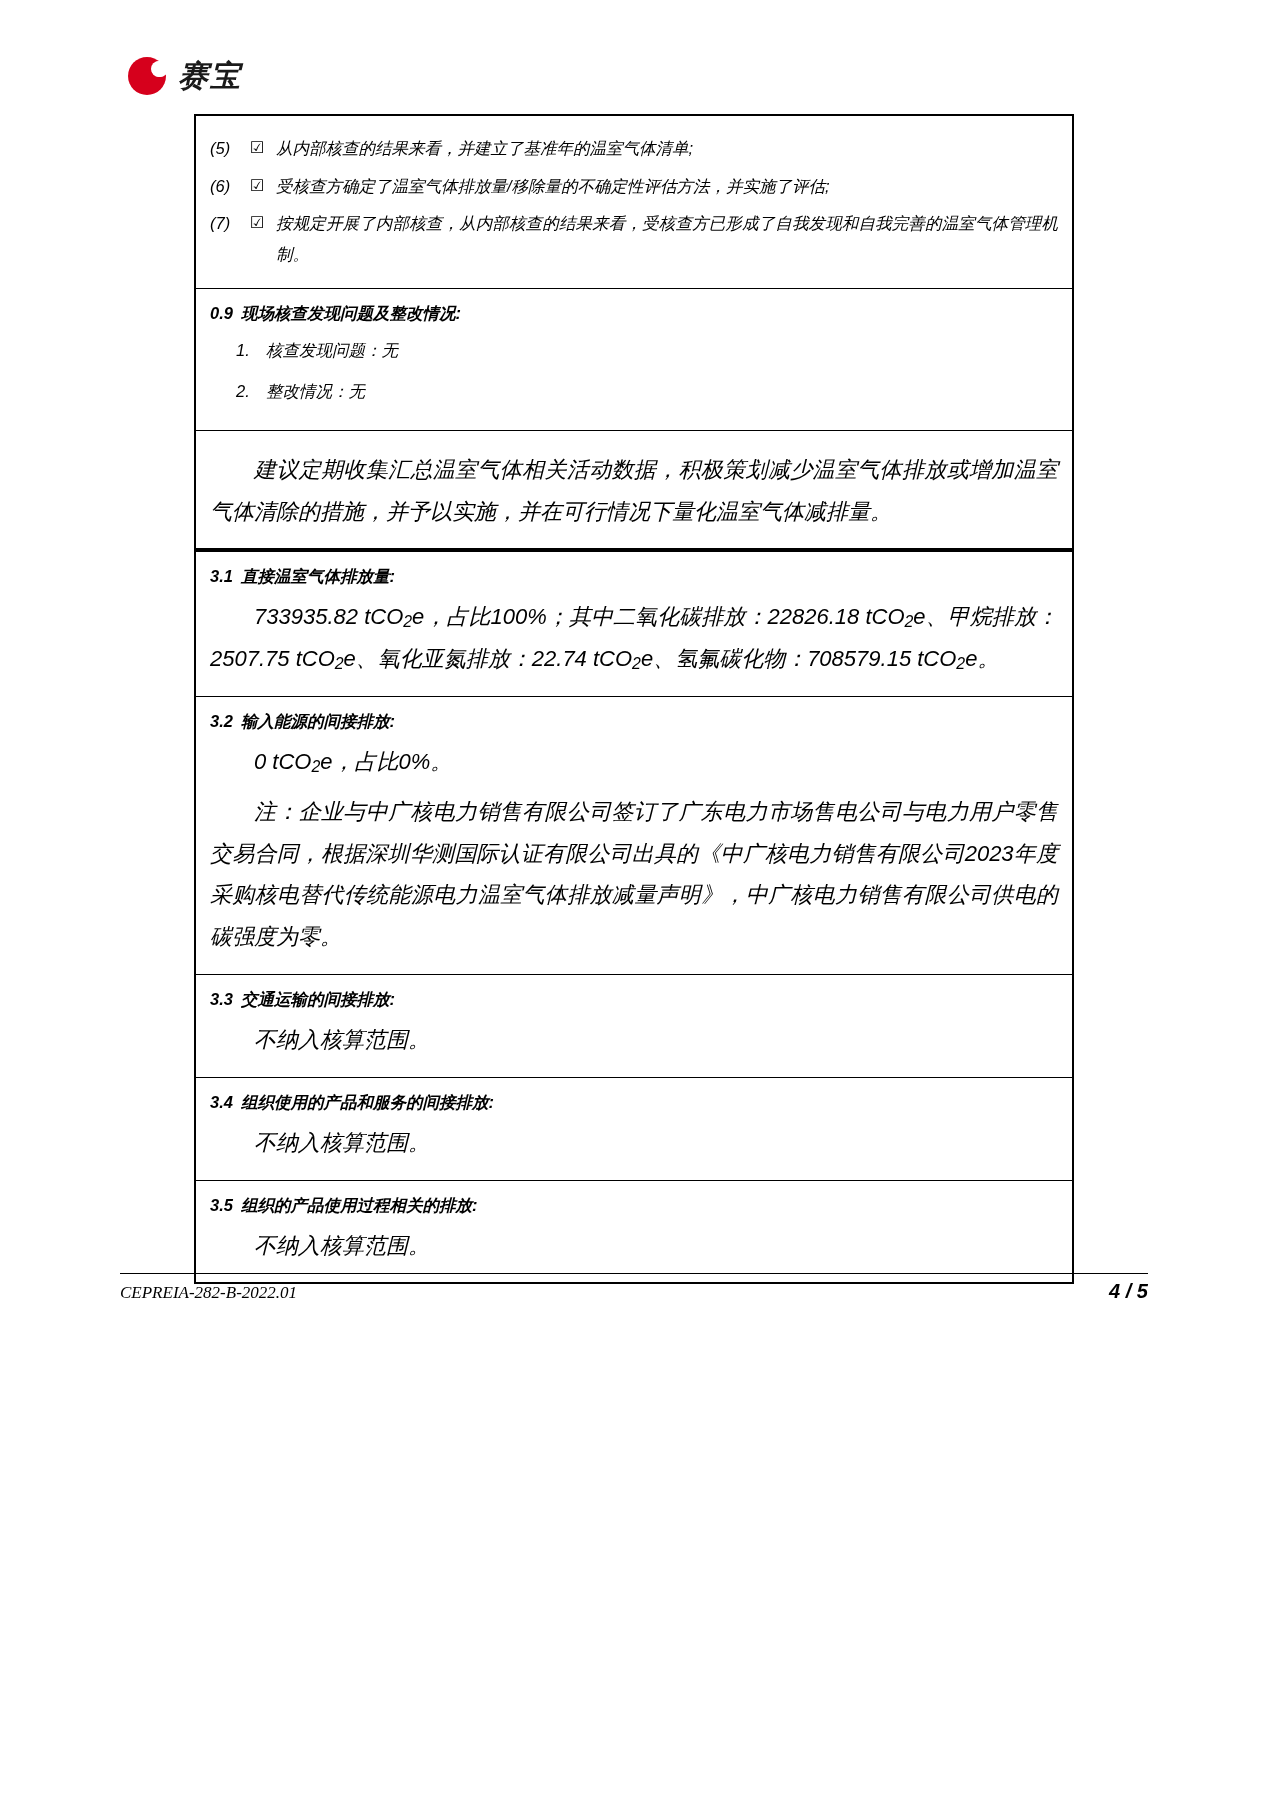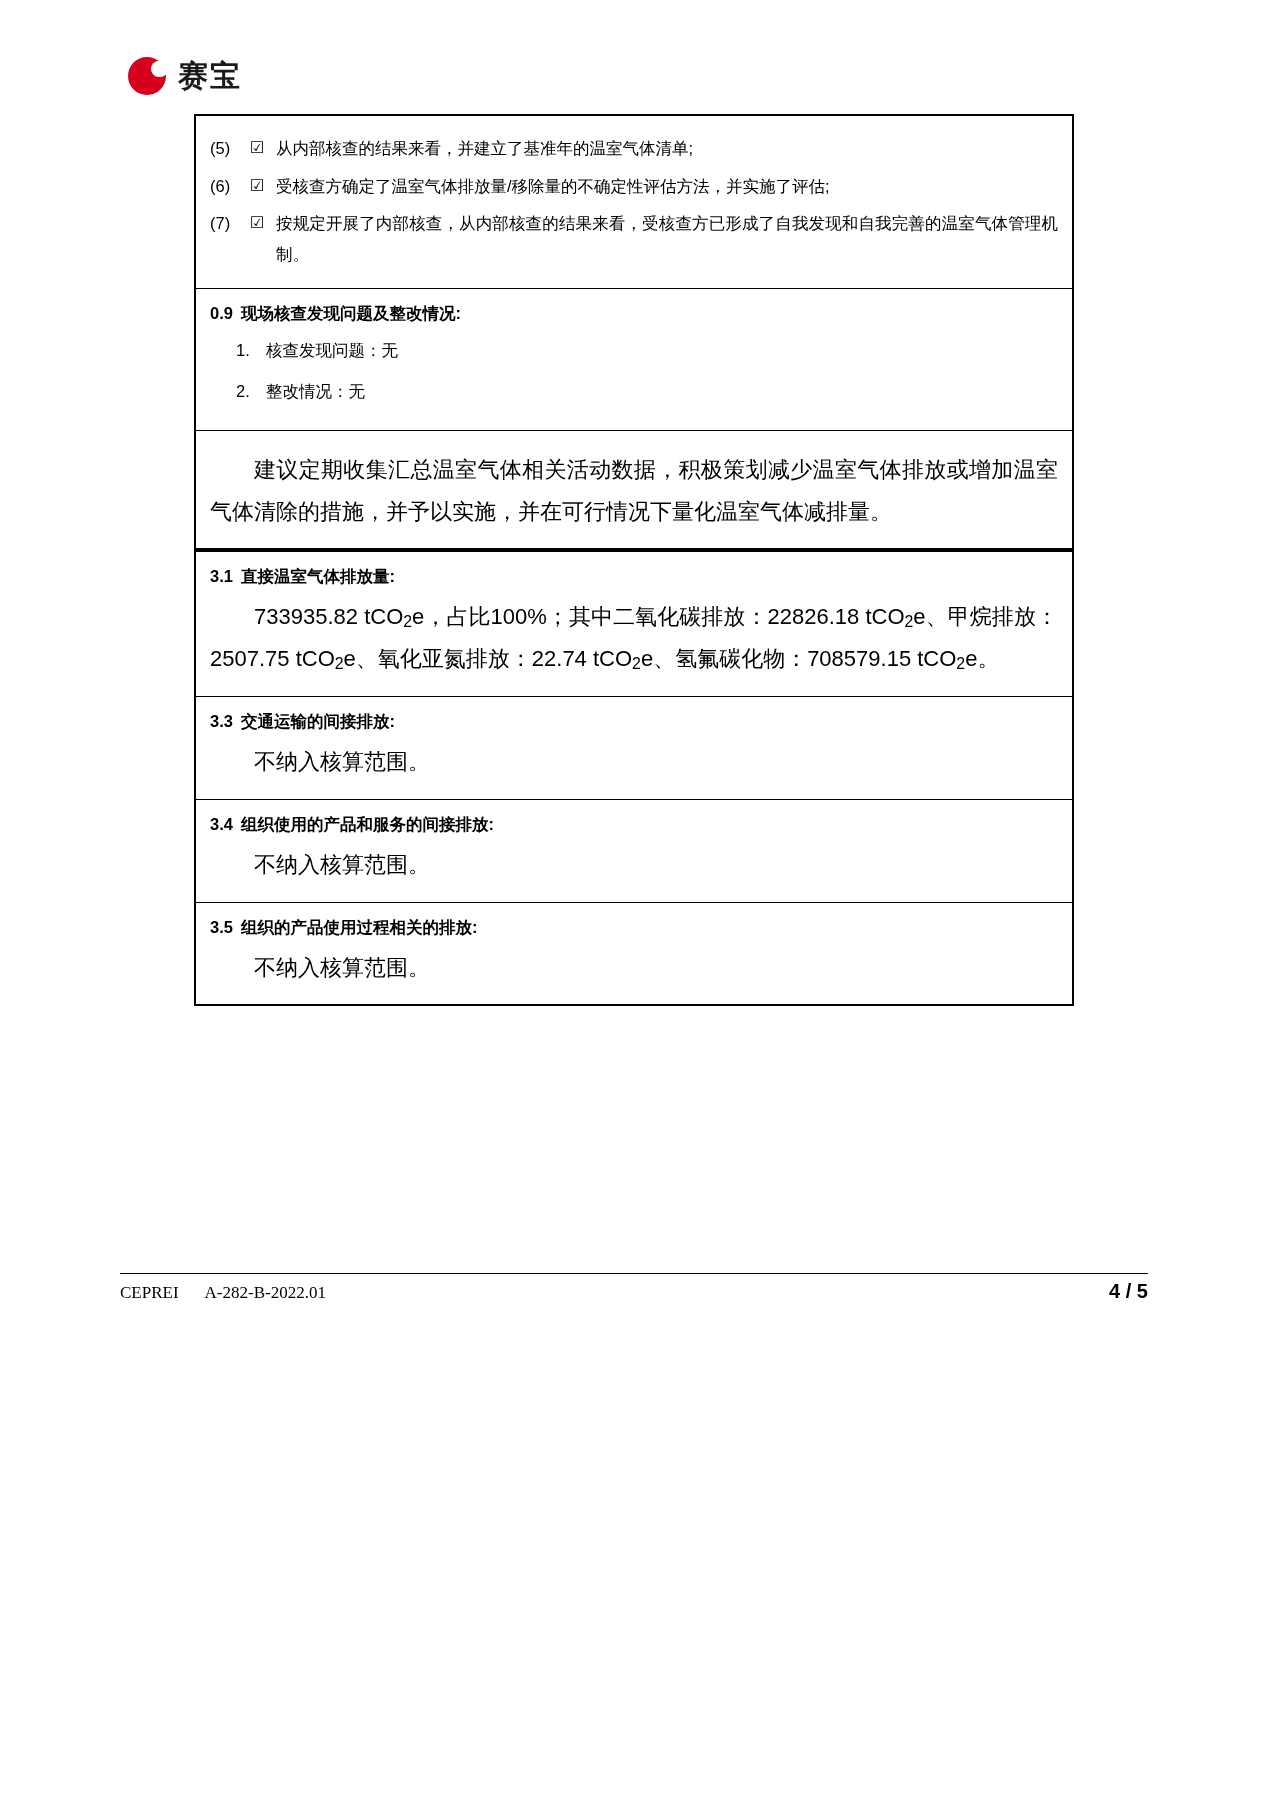--- a/index.html
+++ b/index.html
@@ -13,20 +13,21 @@
     font-family: "Liberation Sans", "DejaVu Sans", sans-serif;
     color: #000000;
     position: relative;
   }
   .page {
     position: relative;
     width: 1268px;
     height: 1353px;
     box-sizing: border-box;
     padding: 40px 120px 0 120px;
+    font-style: italic;
   }
 
   
   .logo-row {
     display: flex;
     align-items: center;
     height: 56px;
     margin-left: 8px;
     margin-top: 8px;
   }
@@ -163,21 +164,20 @@
     margin-bottom: 6px;
   }
   .footer-inner {
     display: flex;
     justify-content: space-between;
     align-items: baseline;
     font-family: "Liberation Serif", serif;
     font-size: 17px;
   }
   .footer-left span + span {
-    margin-left: 26px;
   }
   .footer-right {
     font-family: "Liberation Sans", sans-serif;
     font-weight: 700;
     font-size: 20px;
   }
 </style>
 </head>
 <body>
 
@@ -231,20 +231,27 @@
 
   <div class="box">
 
     <div class="row">
       <div class="sec-title">
         <span class="num">3.1</span><span>直接温室气体排放量:</span>
       </div>
       <div class="para">733935.82 tCO<sub>2</sub>e，占比100%；其中二氧化碳排放：22826.18 tCO<sub>2</sub>e、甲烷排放：2507.75 tCO<sub>2</sub>e、氧化亚氮排放：22.74 tCO<sub>2</sub>e、氢氟碳化物：708579.15 tCO<sub>2</sub>e。</div>
     </div>
 
+    <div class="row">
+      <div class="sec-title">
+        <span class="num">3.2</span><span>输入能源的间接排放:</span>
+      </div>
+      <div class="para">0 tCO<sub>2</sub>e，占比0%。</div>
+      <div class="para">注：企业与中广核电力销售有限公司签订了广东电力市场售电公司与电力用户零售交易合同，根据深圳华测国际认证有限公司出具的《中广核电力销售有限公司2023年度采购核电替代传统能源电力温室气体排放减量声明》，中广核电力销售有限公司供电的碳强度为零。</div>
+    </div>
 
     <div class="row">
       <div class="sec-title">
         <span class="num">3.3</span><span>交通运输的间接排放:</span>
       </div>
       <div class="para">不纳入核算范围。</div>
     </div>
 
     <div class="row">
       <div class="sec-title">

